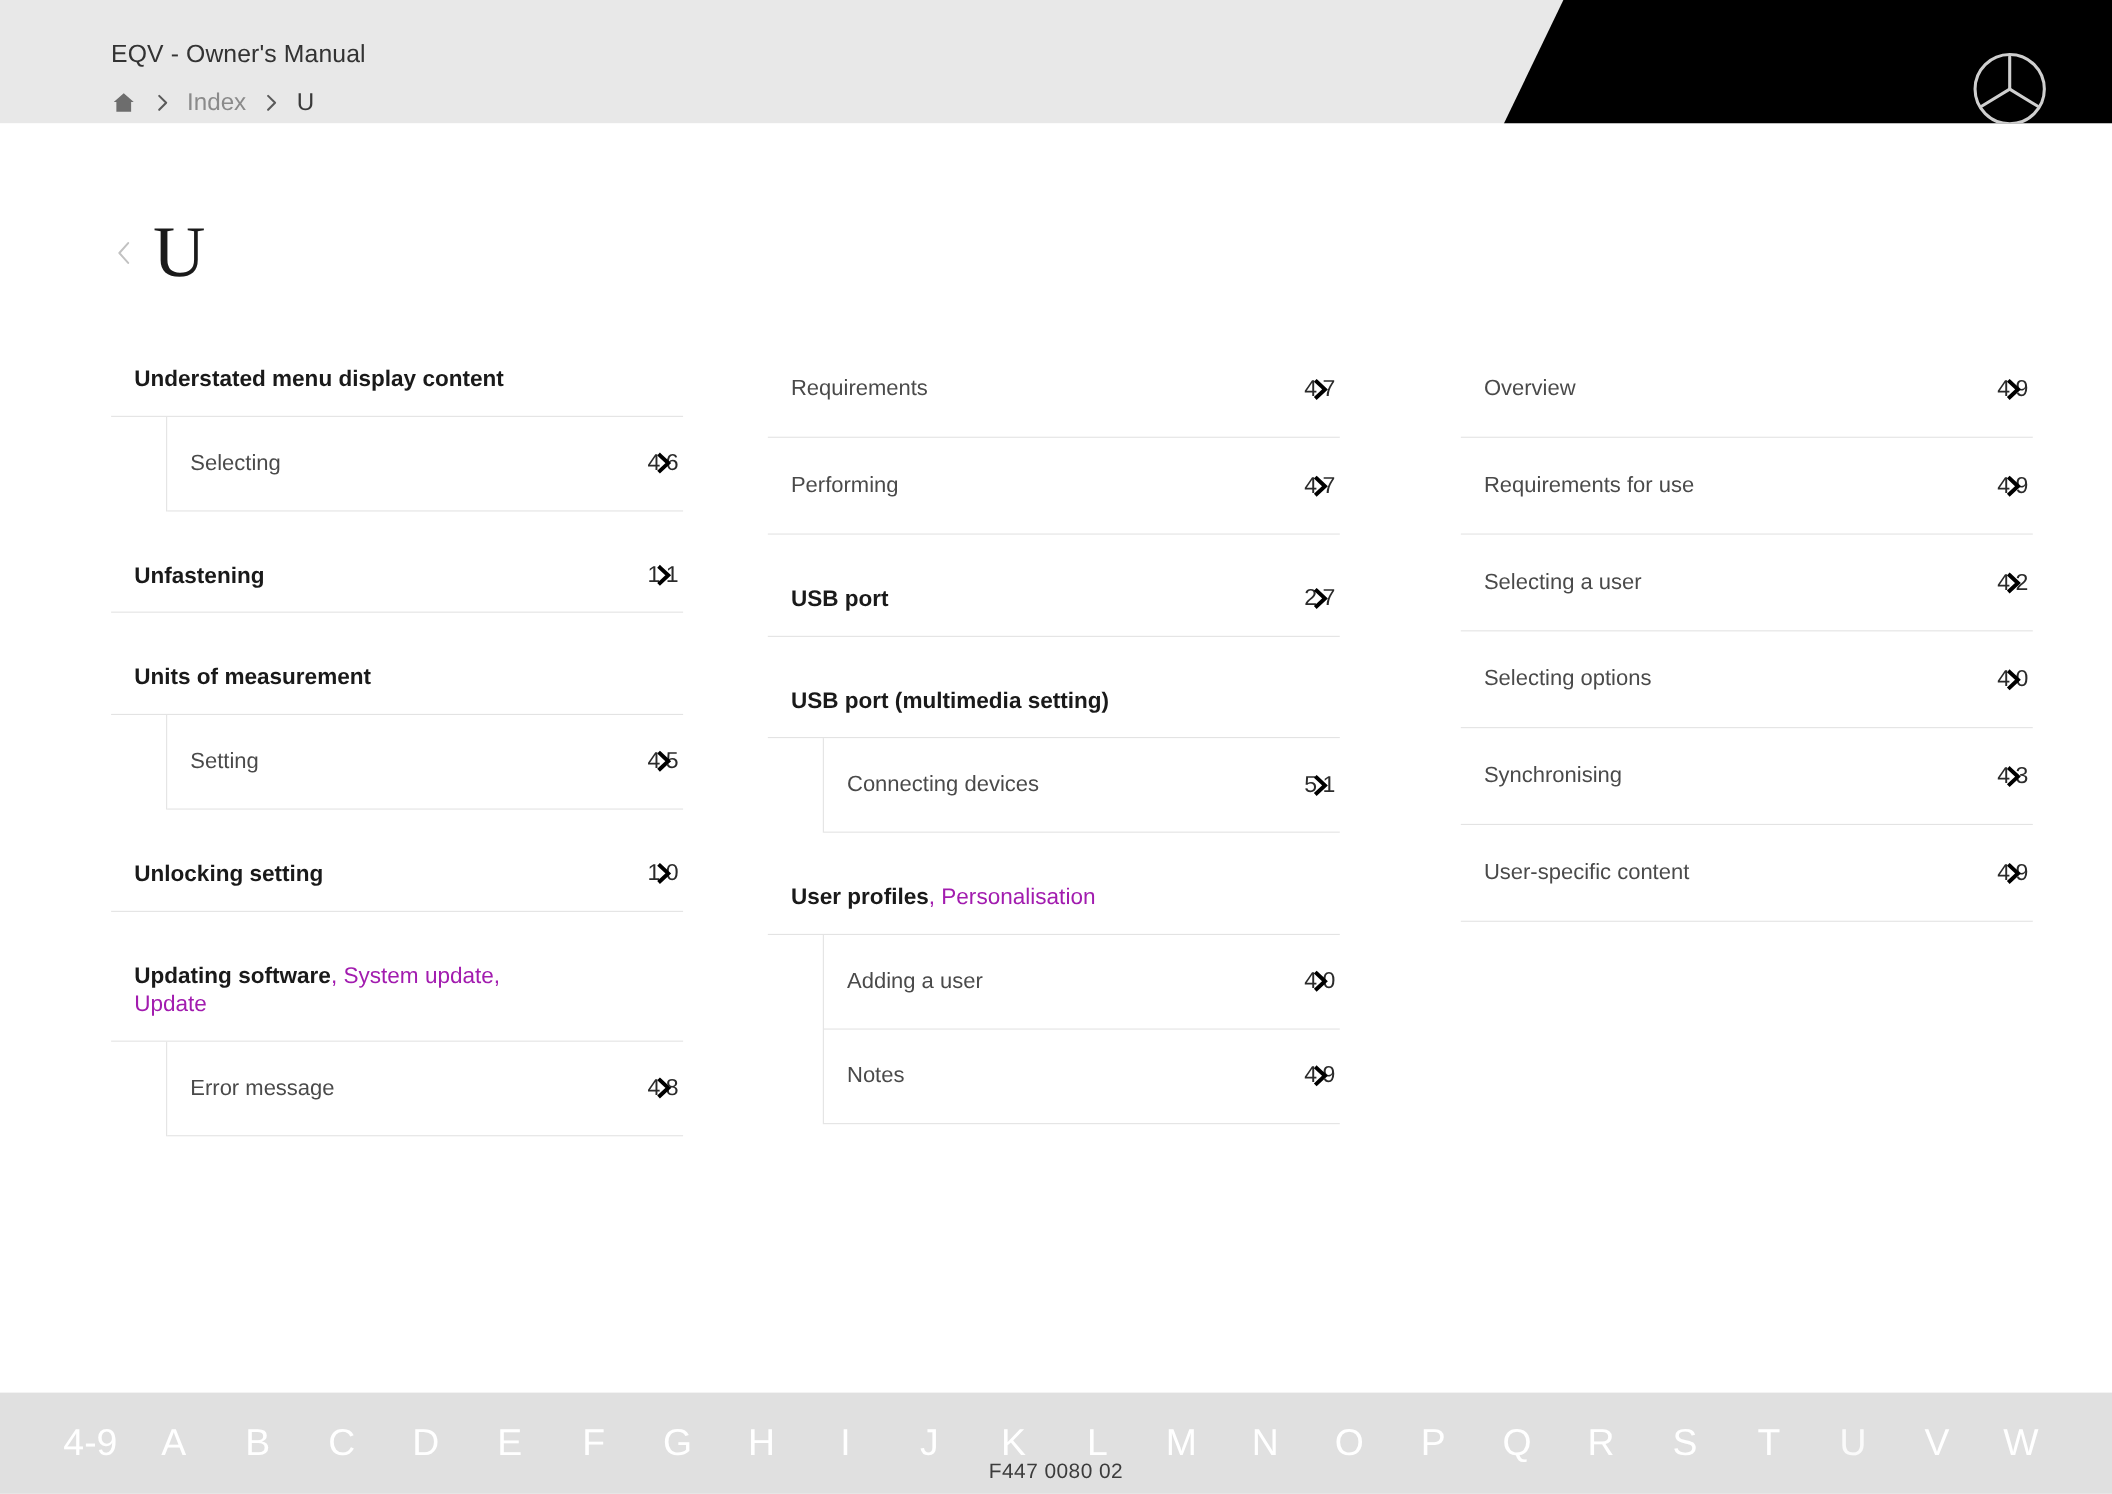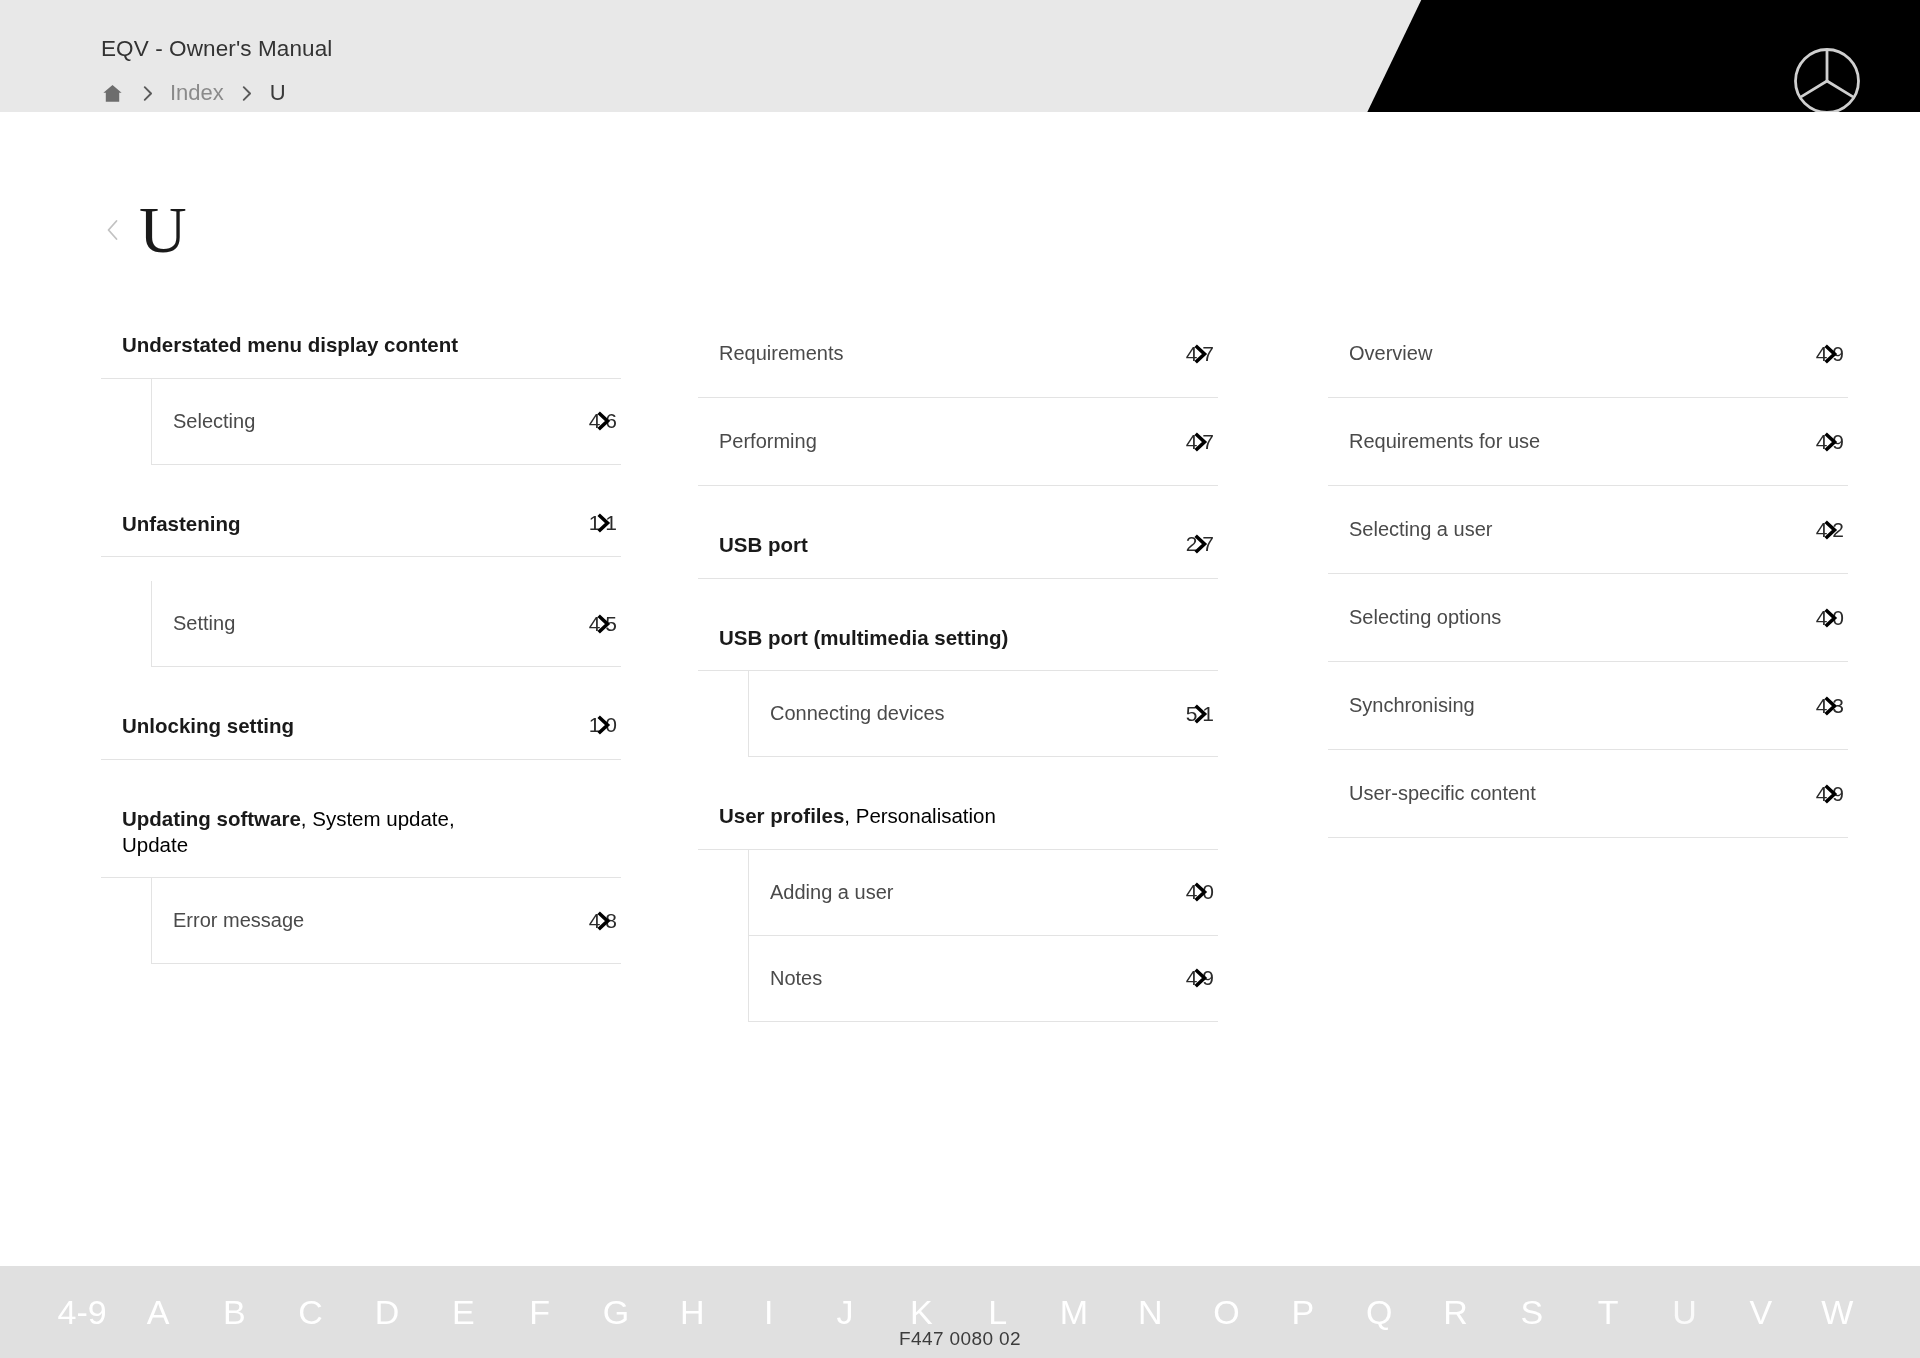--- a/index.html
+++ b/index.html
@@ -122,21 +122,21 @@
   }
   .entry-main-label {
     font-size: 20.5px;
     line-height: 1.25;
     color: #1a1a1a;
     font-weight: 700;
     max-width: 400px;
   }
   .entry-main-label .xref {
     font-weight: 400;
-    color: #000000;
+    color: #a21caf;
   }
 
   
   .sub-group {
     margin-left: 50px;
     border-left: 1px solid #e3e3e3;
   }
   .sub-entry {
     display: flex;
     align-items: center;
@@ -322,20 +322,23 @@
               </svg>
           </span>
           <span class="pr-b">1</span>
         </span>
       </div>
     </div>
 
     <div class="gap-sm"></div>
 
     <div class="entry">
+      <div class="entry-main">
+        <span class="entry-main-label"><span>Units of measurement</span></span>
+      </div>
       <div class="sub-group">
         <div class="sub-entry">
           <span class="sub-entry-label">Setting</span>
           <span class="pageref">
             <span class="pr-a">4</span>
             <span class="pr-arrow">
               <svg viewBox="0 0 16 22" width="16" height="22" aria-hidden="true">
                   <path d="M4 4 L11.5 11 L4 18" fill="none" stroke="#000" stroke-width="3.6" stroke-linecap="square" stroke-linejoin="miter"></path>
                 </svg>
             </span>

